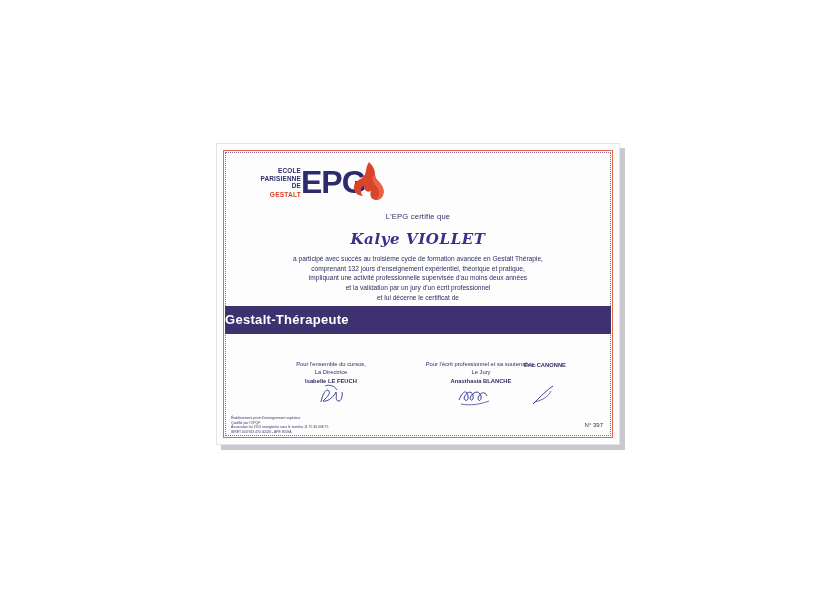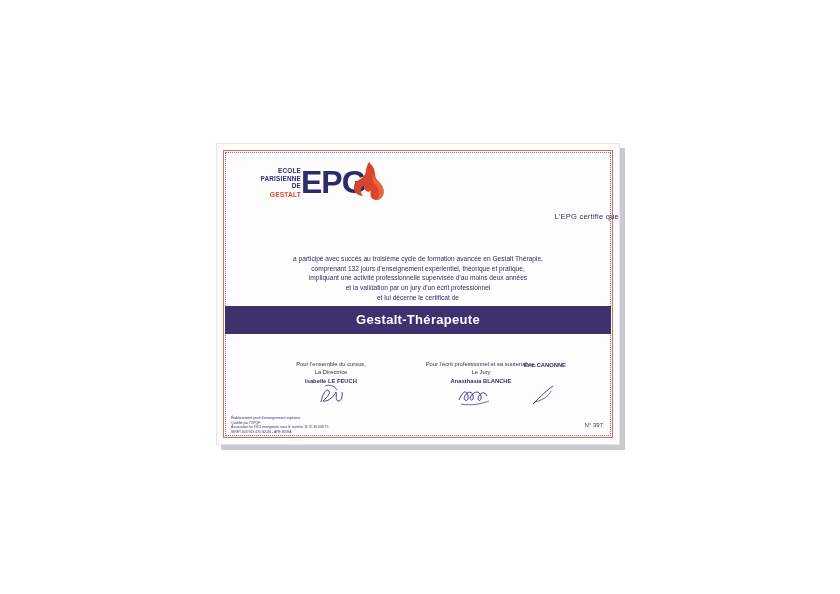--- a/index.html
+++ b/index.html
@@ -103,21 +103,21 @@
     top: -4px;
     width: 40px;
     height: 46px;
   }
 
   
   .certifies {
     position: absolute;
     left: 0; right: 0;
     top: 68px;
-    text-align: right;
+    text-align: center;
     font-size: 7.6px;
     color: #2f2f63;
     letter-spacing: .2px;
   }
 
   .name {
     position: absolute;
     left: 0; right: 0;
     top: 86px;
     text-align: center;
@@ -157,21 +157,21 @@
     top: 162px;
     height: 28px;
     background: #3e3170;
   }
   .band-title {
     position: absolute;
     left: 0; right: 0;
     top: 0;
     height: 28px;
     line-height: 28px;
-    text-align: center;
+    text-align: left;
     color: #ffffff;
     font-size: 13px;
     font-weight: bold;
     letter-spacing: .3px;
   }
 
   .place-date {
     position: absolute;
     left: 0; right: 0;
     top: 198px;
@@ -257,20 +257,21 @@
       </div>
       <div class="logo-epg">EPG</div>
       <svg class="logo-flame" viewBox="0 0 40 46">
         <path d="M24 2 C20 8 22 12 19 16 C16 20 10 20 9 26 C8 32 13 36 18 36 C14 31 16 27 20 25 C18 30 22 33 26 31 C24 36 27 40 31 40 C37 40 40 34 38 28 C36 22 30 20 30 14 C30 9 27 5 24 2 Z" fill="#d8452b"></path>
         <path d="M28 14 C30 20 36 22 38 28 C40 34 37 40 31 40 C35 36 35 30 31 26 C28 23 27 18 28 14 Z" fill="#e8653f"></path>
       </svg>
     </div>
 
     <div class="certifies">L'EPG certifie que</div>
 
+    <div class="name">Kalye VIOLLET</div>
 
     <div class="body-text">
       <div>a participé avec succès au troisième cycle de formation avancée en Gestalt Thérapie,</div>
       <div>comprenant 132 jours d'enseignement expérientiel, théorique et pratique,</div>
       <div>impliquant une activité professionnelle supervisée d'au moins deux années</div>
       <div>et la validation par un jury d'un écrit professionnel</div>
     </div>
 
     <div class="awards">et lui décerne le certificat de</div>
 

